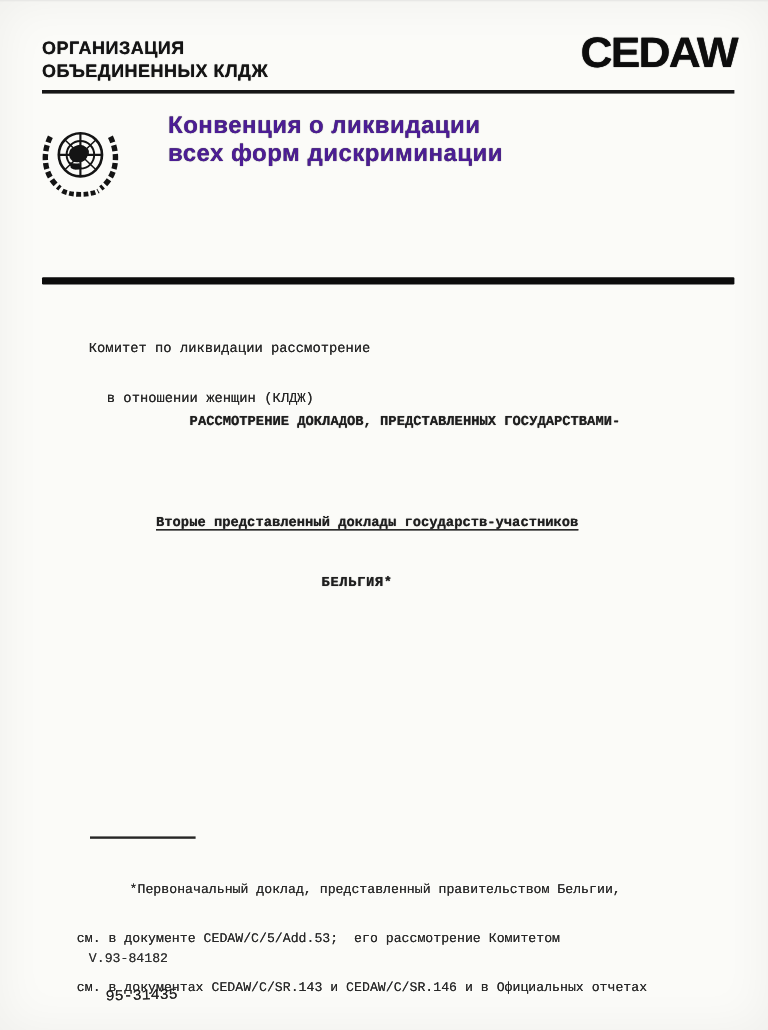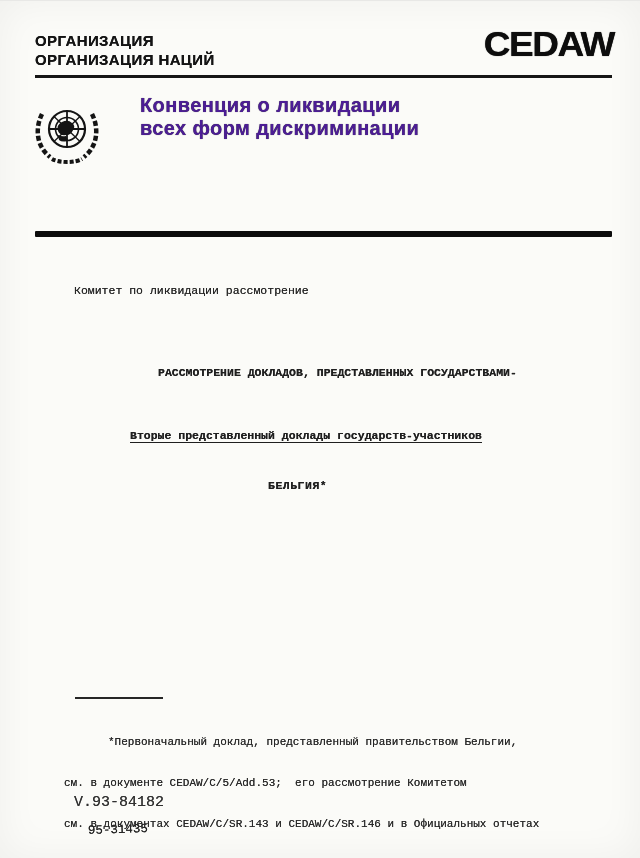--- a/index.html
+++ b/index.html
@@ -69,21 +69,21 @@
     text-shadow:0 0 .5px #444;white-space:pre;
   }
   .committee .line2{padding-left:15px;}
 
   .heading-line{
     position:absolute;
     font-size:11.5px;line-height:14px;color:#1f1f1f;
     text-shadow:0 0 .6px #333;white-space:pre;
     font-weight:bold;
   }
-  .h1a{left:158px;top:365px;}
+  .h1a{left:158px;top:344px;}
   .h1b{left:133px;top:382px;}
   .subheading{
     left:130px;top:428px;
     text-decoration:underline;text-underline-offset:3px;
   }
   .country{
     left:268px;top:478px;
     letter-spacing:.5px;
   }
 
@@ -94,37 +94,37 @@
   }
   .footnote{
     position:absolute;left:64px;top:708px;
     font-size:11px;line-height:13.6px;color:#282828;
     text-shadow:0 0 .5px #444;white-space:pre;
   }
   .footnote .fline.first{text-indent:44px;}
 
   .v-number{
     position:absolute;left:74px;top:793px;
-    font-size:15px;color:#303030;text-shadow:0 0 .5px #555;
+    font-size:11px;color:#303030;text-shadow:0 0 .5px #555;
   }
   .reissue-number{
     position:absolute;left:88px;top:822px;
     font-size:12.5px;color:#222;
     transform:rotate(-1.6deg);
     text-shadow:0 0 .5px #444;
   }
 </style>
 </head>
 <body>
 
 <div class="page">
 
   <div class="org-name">
     <div>ОРГАНИЗАЦИЯ</div>
-    <div>ОРГАНИЗАЦИЯ НАЦИЙ</div>
+    <div>ОБЪЕДИНЕННЫХ КЛДЖ</div>
   </div>
   <div class="cedaw-logo">CEDAW</div>
   <div class="rule-top"></div>
 
   <div class="emblem">
     <svg width="70" height="64" viewBox="0 0 70 64" aria-hidden="true">
       <g fill="none" stroke="#141414">
 
         <path d="M10,12 C3,26 4,44 18,55" stroke-width="4.5" stroke-dasharray="5 2.5"></path>
         <path d="M60,12 C67,26 66,44 52,55" stroke-width="4.5" stroke-dasharray="5 2.5"></path>
@@ -146,20 +146,21 @@
   <div class="doc-title">
     <div>Конвенция о ликвидации</div>
     <div>всех форм дискриминации</div>
   </div>
 
 
   <div class="rule-thick"></div>
 
   <div class="committee">
     <div>Комитет по ликвидации рассмотрение</div>
+    <div class="line2">в отношении женщин (КЛДЖ)</div>
   </div>
 
   <div class="heading-line h1a">РАССМОТРЕНИЕ ДОКЛАДОВ, ПРЕДСТАВЛЕННЫХ ГОСУДАРСТВАМИ-</div>
   <div class="heading-line subheading">Вторые представленный доклады государств-участников</div>
   <div class="heading-line country">БЕЛЬГИЯ*</div>
 
   <div class="footnote-rule"></div>
   <div class="footnote">
     <div class="fline first">*Первоначальный доклад, представленный правительством Бельгии,</div>
     <div class="fline">см. в документе CEDAW/C/5/Add.53;  его рассмотрение Комитетом</div>

